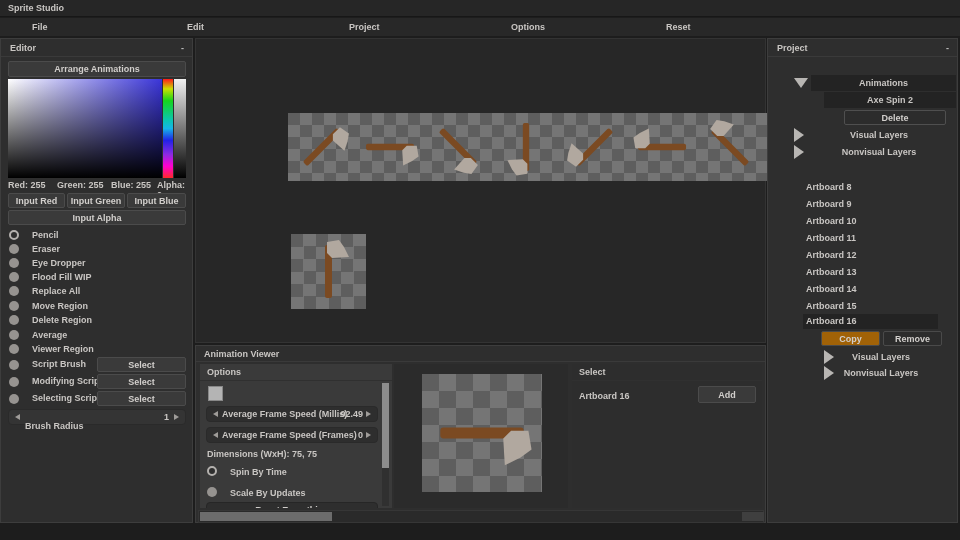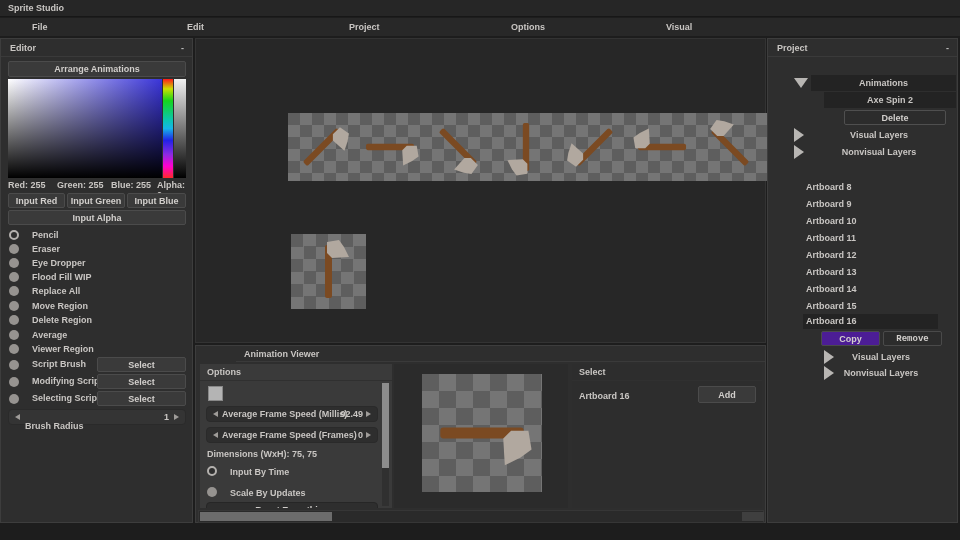--- a/index.html
+++ b/index.html
@@ -75,21 +75,21 @@
 
   <div class="abs title-bar">
     <span>Sprite Studio</span>
   </div>
 
   <div class="abs menu-bar">
     <div class="menu-item" style="left:10px">File</div>
     <div class="menu-item" style="left:165px">Edit</div>
     <div class="menu-item" style="left:327px">Project</div>
     <div class="menu-item" style="left:489px">Options</div>
-    <div class="menu-item" style="left:644px">Visual</div>
+    <div class="menu-item" style="left:644px">Reset</div>
   </div>
 
   <div class="abs panel" style="left:0; top:38px; width:193px; height:485px;">
     <div class="panel-header">
       <span class="ph-title">Editor</span>
       <span class="ph-collapse">-</span>
     </div>
 
     <div class="abs btn" style="left:7px; top:22px; width:178px; height:16px; line-height:15px;">Arrange Animations</div>
 
@@ -194,21 +194,21 @@
     </div>
 
     <div class="abs checker ck13" style="left:95px; top:195px; width:75px; height:75px;">
       <svg width="75" height="75" viewBox="0 0 75 75">
           <use href="#axe"></use>
         </svg>
     </div>
   </div>
 
   <div class="abs panel" style="left:195px; top:345px; width:571px; height:178px;">
-    <div class="panel-header" style="height:16px; line-height:16px;margin-left:40px;">
+    <div class="panel-header" style="height:16px; line-height:16px;">
       <span class="ph-title" style="left:8px">Animation Viewer</span>
     </div>
 
     <div class="abs" style="left:4px; top:18px; width:192px; height:144px; background:#3a3a3a; overflow:hidden;">
       <div class="subpanel-header">
         <span>Options</span>
       </div>
       <div class="abs" style="left:8px; top:22px; width:15px; height:15px; background:#b4b4b4; border:1px solid #888;"></div>
 
       <div class="abs stepper" style="left:6px; top:42px; width:172px; height:16px; background:#2e2e2e;">
@@ -221,21 +221,21 @@
         <span class="arr arr-left"></span>
         <span class="abs" style="left:15px; top:0; line-height:15px;">Average Frame Speed (Frames)</span>
         <span class="abs" style="right:14px; top:0; line-height:15px;">0</span>
         <span class="arr arr-right"></span>
       </div>
 
       <div class="abs" style="left:7px; top:85px;">Dimensions (WxH): 75, 75</div>
 
       <div class="abs" style="left:7px; top:102px; width:170px; height:12px;">
         <span class="radio selected" style="left:0; top:0;"></span>
-        <span class="tool-label">Input By Time</span>
+        <span class="tool-label">Spin By Time</span>
       </div>
       <div class="abs" style="left:7px; top:123px; width:170px; height:12px;">
         <span class="radio" style="left:0; top:0;"></span>
         <span class="tool-label">Scale By Updates</span>
       </div>
 
       <div class="abs btn" style="left:6px; top:138px; width:172px; height:16px; line-height:15px; background:#2e2e2e; border-color:#262626; border-radius:4px;">Reset Everything</div>
 
       <div class="abs scroll-track-v" style="right:3px; top:19px; width:7px; bottom:2px;">
         <div class="scroll-thumb-v" style="width:7px; height:85px;"></div>
@@ -296,22 +296,22 @@
     <div class="artboard-item" style="top:141px">Artboard 8</div>
     <div class="artboard-item" style="top:158px">Artboard 9</div>
     <div class="artboard-item" style="top:175px">Artboard 10</div>
     <div class="artboard-item" style="top:192px">Artboard 11</div>
     <div class="artboard-item" style="top:209px">Artboard 12</div>
     <div class="artboard-item" style="top:226px">Artboard 13</div>
     <div class="artboard-item" style="top:243px">Artboard 14</div>
     <div class="artboard-item" style="top:260px">Artboard 15</div>
     <div class="artboard-item tree-dark" style="top:275px; left:35px; width:135px; padding-left:3px;">Artboard 16</div>
 
-    <div class="abs btn" style="left:53px;  top:292px; width:59px; height:15px; line-height:14px; background:#4c1d95; border-color:#4a4a4a;">Copy</div>
-    <div class="abs btn" style="left:115px; top:292px; width:59px; height:15px; line-height:14px; background:#2c2c2c; border-color:#4a4a4a;font-family:Liberation Mono, monospace;">Remove</div>
+    <div class="abs btn" style="left:53px;  top:292px; width:59px; height:15px; line-height:14px; background:#a16207; border-color:#4a4a4a;">Copy</div>
+    <div class="abs btn" style="left:115px; top:292px; width:59px; height:15px; line-height:14px; background:#2c2c2c; border-color:#4a4a4a;">Remove</div>
 
     <div class="abs" style="left:0; top:310px; width:189px; height:16px;">
       <span class="tri-right" style="left:56px; top:1px;"></span>
       <span class="tree-label" style="left:62px; right:25px;">Visual Layers</span>
     </div>
     <div class="abs" style="left:0; top:326px; width:189px; height:16px;">
       <span class="tri-right" style="left:56px; top:1px;"></span>
       <span class="tree-label" style="left:62px; right:25px;">Nonvisual Layers</span>
     </div>
   </div>

